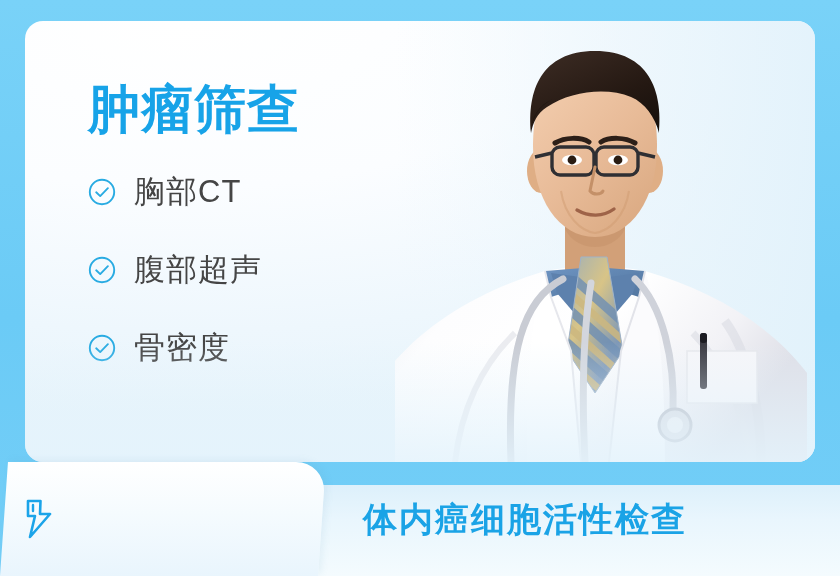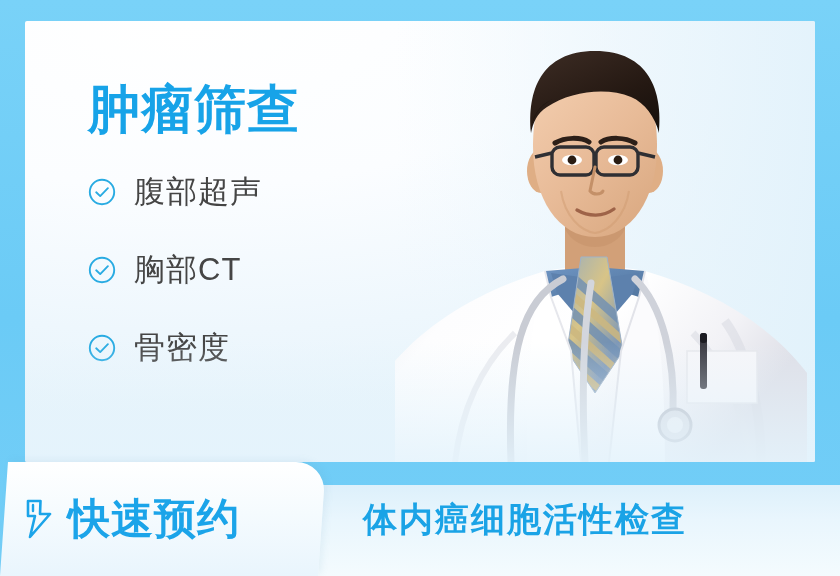--- a/index.html
+++ b/index.html
@@ -22,21 +22,21 @@
     overflow: hidden;
   }
 
   
   #card {
     position: absolute;
     left: 25px;
     top: 21px;
     width: 790px;
     height: 441px;
-    border-radius: 2px;
+    border-radius: 18px;
     background:
       radial-gradient(120% 90% at 20% 0%, #ffffff 0%, #fbfdff 42%, #eef7fd 78%, #e7f4fb 100%);
     overflow: hidden;
   }
   #card::after {
     content: "";
     position: absolute;
     left: 0; right: 0; bottom: 0;
     height: 120px;
     background: linear-gradient(180deg, rgba(231,244,251,0) 0%, rgba(228,243,252,.85) 100%);
@@ -182,31 +182,31 @@
 
       <ul class="feature-list">
 
         <li class="feature-item">
           <span class="check-icon">
             <svg width="28" height="28" viewBox="0 0 28 28" aria-hidden="true">
               <circle cx="14" cy="14" r="12.2" fill="none" stroke="#29abe2" stroke-width="1.9"></circle>
               <path d="M8.2 14.3 L12.2 18.1 L19.9 10.2" fill="none" stroke="#29abe2" stroke-width="1.9" stroke-linecap="round" stroke-linejoin="round"></path>
             </svg>
           </span>
-          <span class="feature-label">腹部超声</span>
+          <span class="feature-label">胸部CT</span>
         </li>
 
         <li class="feature-item">
           <span class="check-icon">
             <svg width="28" height="28" viewBox="0 0 28 28" aria-hidden="true">
               <circle cx="14" cy="14" r="12.2" fill="none" stroke="#29abe2" stroke-width="1.9"></circle>
               <path d="M8.2 14.3 L12.2 18.1 L19.9 10.2" fill="none" stroke="#29abe2" stroke-width="1.9" stroke-linecap="round" stroke-linejoin="round"></path>
             </svg>
           </span>
-          <span class="feature-label">胸部CT</span>
+          <span class="feature-label">腹部超声</span>
         </li>
 
         <li class="feature-item">
           <span class="check-icon">
             <svg width="28" height="28" viewBox="0 0 28 28" aria-hidden="true">
               <circle cx="14" cy="14" r="12.2" fill="none" stroke="#29abe2" stroke-width="1.9"></circle>
               <path d="M8.2 14.3 L12.2 18.1 L19.9 10.2" fill="none" stroke="#29abe2" stroke-width="1.9" stroke-linecap="round" stroke-linejoin="round"></path>
             </svg>
           </span>
           <span class="feature-label">骨密度</span>
@@ -344,17 +344,16 @@
       <span class="sub-label">体内癌细胞活性检查</span>
     </div>
     <div class="bar-front"></div>
     <div class="bar-front-inner">
       <span class="bolt-icon">
         <svg width="34" height="40" viewBox="0 0 34 40" aria-hidden="true">
           <path d="M18.5 2 L6 2 L6 17 L13 17 L8 38 L28 15 L18 15 Z" fill="none" stroke="#1ba4e9" stroke-width="2.6" stroke-linejoin="round" stroke-linecap="round"></path>
           <path d="M11 6 L11 12" fill="none" stroke="#1ba4e9" stroke-width="2.4" stroke-linecap="round"></path>
         </svg>
       </span>
-      <span class="quick-label">快速预约</span>
     </div>
   </div>
 
 </div>
 
 </body></html>

